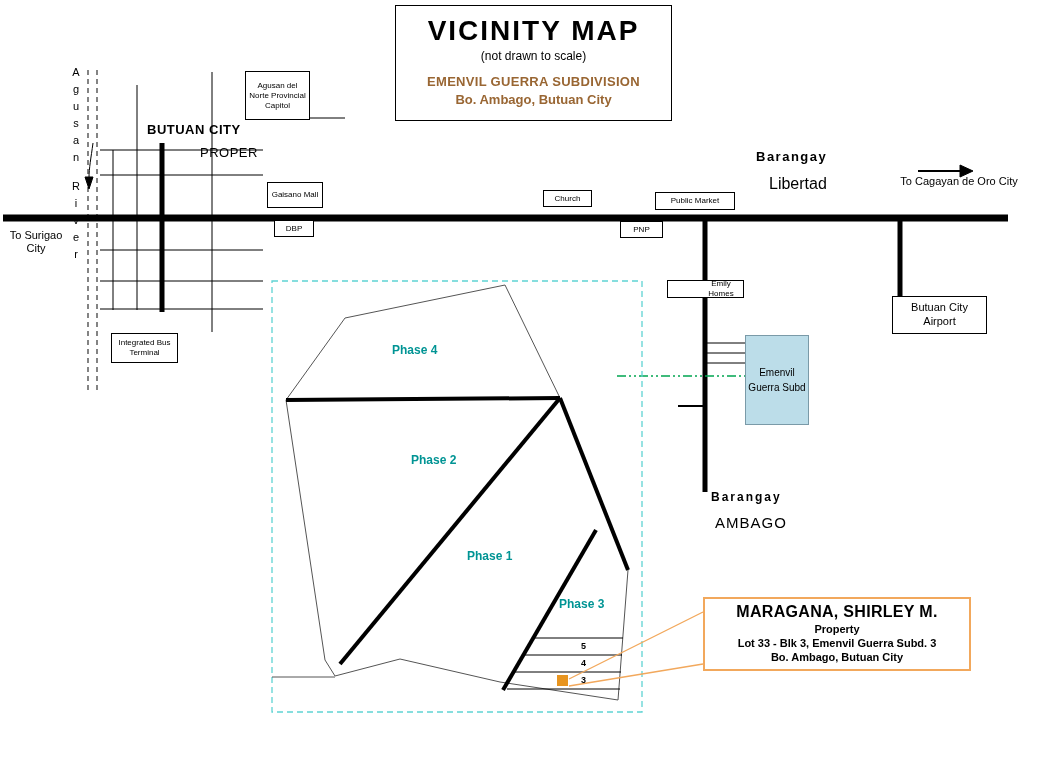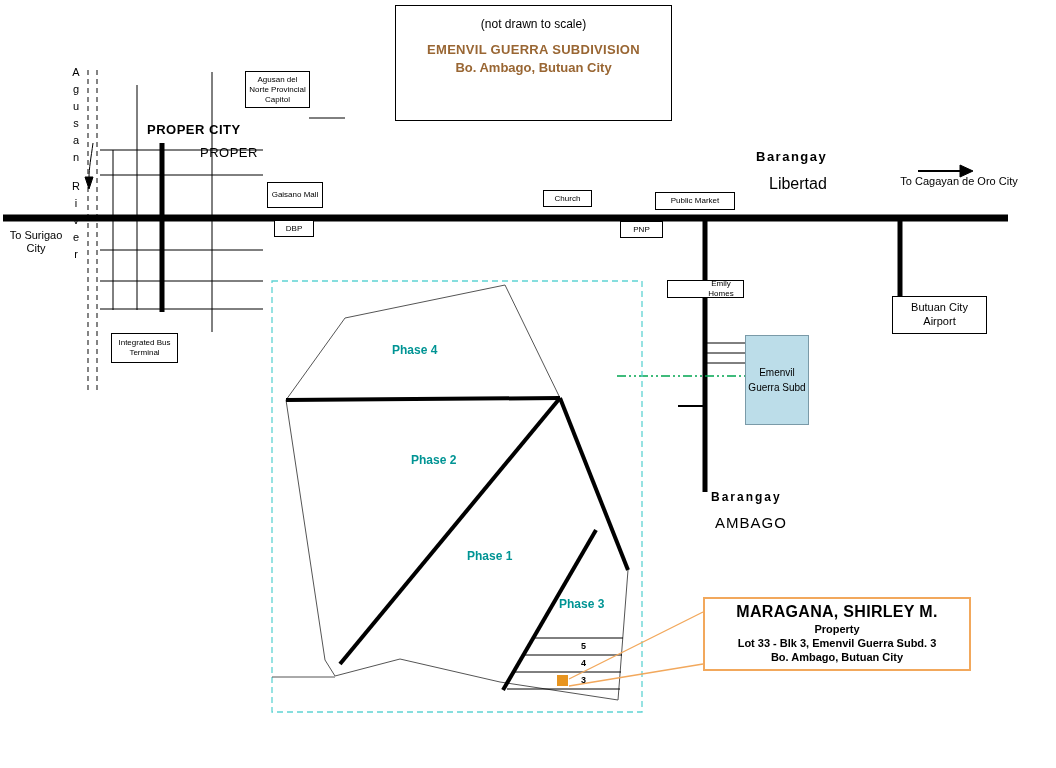--- a/index.html
+++ b/index.html
@@ -97,33 +97,34 @@
     <line x1="703" y1="664" x2="569" y2="686"></line>
   </g>
 
   <g stroke="#000" fill="#000">
     <line x1="918" y1="171" x2="960" y2="171" stroke-width="2"></line>
     <polygon points="960,165 973,171 960,177"></polygon>
   </g>
 </svg>
 
 <div class="title-box">
+  <div class="title-main">VICINITY MAP</div>
   <div class="title-sub">(not drawn to scale)</div>
   <div class="title-l3">EMENVIL GUERRA SUBDIVISION</div>
   <div class="title-l4">Bo. Ambago, Butuan City</div>
 </div>
 
 <div class="abs vtext" style="left:70px;top:66px;">Agusan</div>
 <div class="abs vtext" style="left:70px;top:180px;">River</div>
 
-<div class="lbl" style="left:147px;top:122px;font-size:13px;font-weight:bold;letter-spacing:.5px;">PROPER CITY</div>
+<div class="lbl" style="left:147px;top:122px;font-size:13px;font-weight:bold;letter-spacing:.5px;">BUTUAN CITY</div>
 <div class="lbl" style="left:200px;top:145px;font-size:13px;font-weight:normal;letter-spacing:.5px;">PROPER</div>
 <div class="abs" style="left:4px;top:229px;width:64px;font-size:11px;text-align:center;line-height:1.2;">To Surigao City</div>
 
-<div class="mapbox" style="left:245px;top:71px;width:65px;height:37px;">Agusan del Norte Provincial Capitol</div>
+<div class="mapbox" style="left:245px;top:71px;width:65px;height:49px;">Agusan del Norte Provincial Capitol</div>
 <div class="mapbox" style="left:267px;top:182px;width:56px;height:26px;">Gaisano Mall</div>
 <div class="mapbox" style="left:274px;top:220px;width:40px;height:17px;">DBP</div>
 <div class="mapbox" style="left:543px;top:190px;width:49px;height:17px;">Church</div>
 <div class="mapbox" style="left:620px;top:221px;width:43px;height:17px;">PNP</div>
 <div class="mapbox" style="left:655px;top:192px;width:80px;height:18px;">Public Market</div>
 <div class="mapbox" style="left:667px;top:280px;width:77px;height:18px;padding-left:32px;">Emily Homes</div>
 <div class="mapbox" style="left:892px;top:296px;width:95px;height:38px;font-size:11px;">Butuan City Airport</div>
 <div class="mapbox" style="left:111px;top:333px;width:67px;height:30px;">Integrated Bus Terminal</div>
 <div class="subd-box">Emenvil Guerra Subd</div>
 

